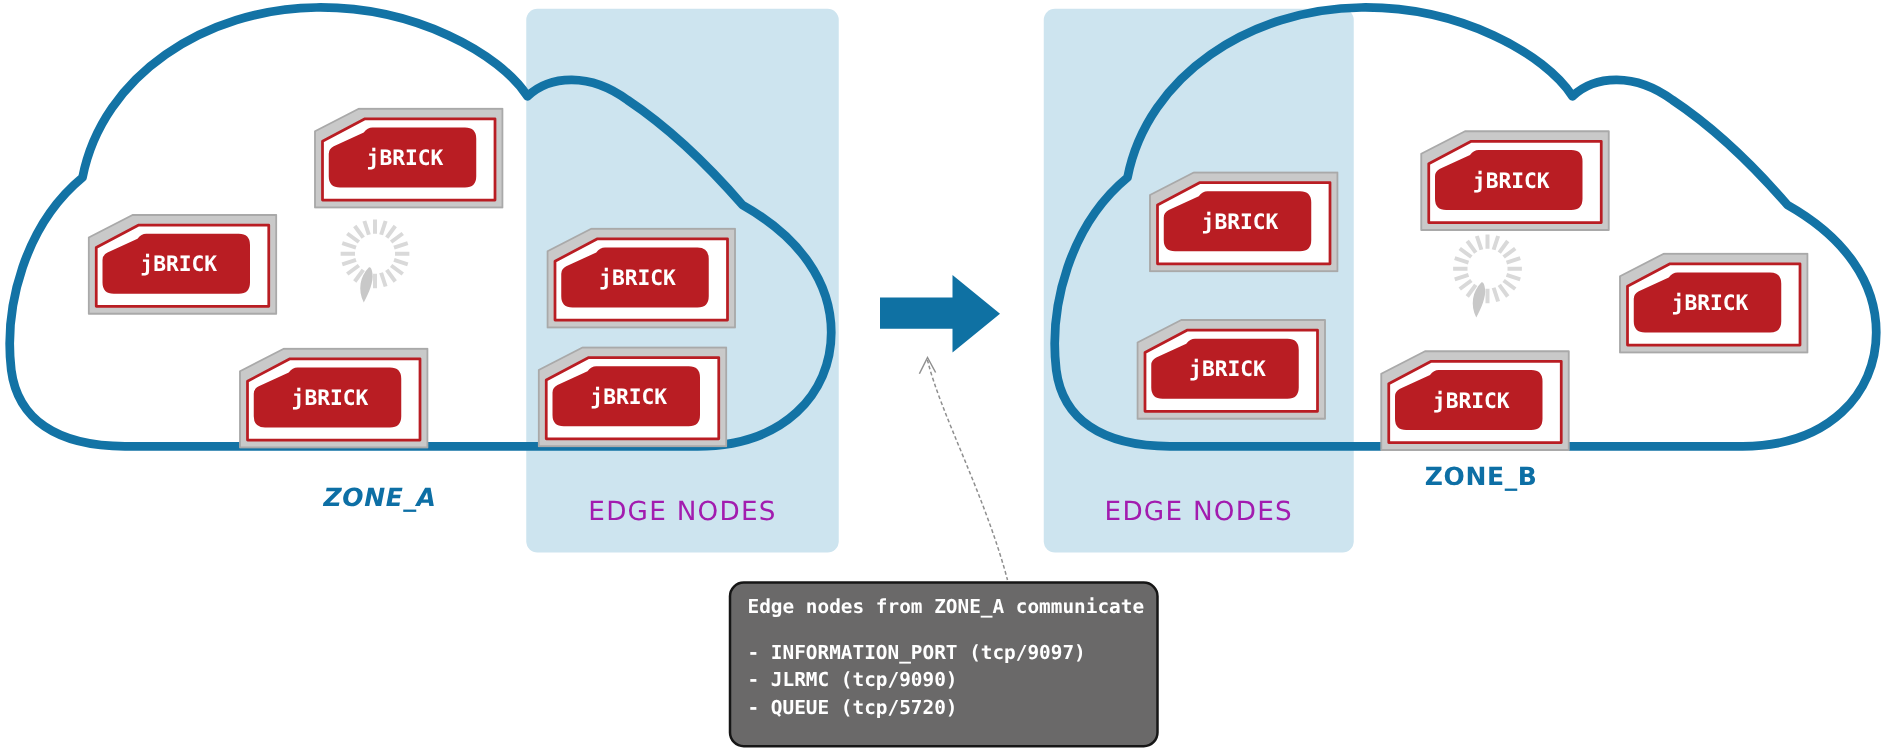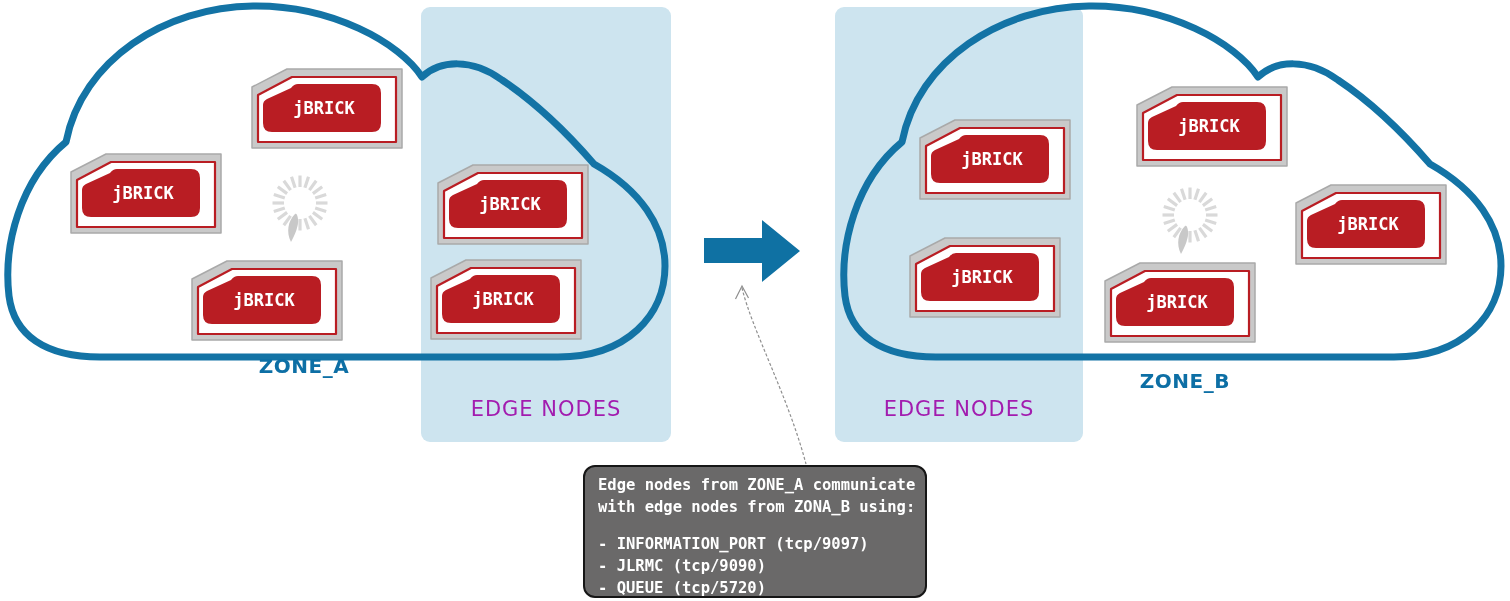--- a/index.html
+++ b/index.html
@@ -10,21 +10,21 @@
   .edge-rect{
     position:absolute;top:7px;height:435px;border-radius:9px;
     background:var(--edge-rect-blue,#cde4ef);z-index:1;
   }
   .edge-label{
     position:absolute;bottom:20px;left:0;width:100%;text-align:center;
     color:#a21caf;font-size:21px;letter-spacing:1px;line-height:25px;
   }
   .scene{position:absolute;left:0;top:0;z-index:2;pointer-events:none;}
   #bricks-layer,#spinners-layer{position:absolute;left:0;top:0;width:100%;height:100%;z-index:3;}
-  .brick{position:absolute;width:152px;height:81px;}
+  .brick{position:absolute;width:152px;height:81px;margin-top:18px;}
   .spinner{position:absolute;width:64px;height:84px;}
   .zone-label{
     position:absolute;z-index:4;width:160px;text-align:center;
     font-weight:bold;font-size:20px;letter-spacing:0.5px;
     color:var(--zone-label-blue,#0d6fa5);line-height:20px;
   }
   .note-box{
     position:absolute;left:583px;top:465px;width:344px;height:133px;z-index:5;
     box-sizing:border-box;background:var(--note-bg,#6a6969);
     border:2px solid var(--note-border,#161616);border-radius:12px;
@@ -165,25 +165,24 @@
           <line x1="27.1" y1="14.8" x2="23.5" y2="3.8" style="stroke:var(--spinner-gray,#d9d9d9)" stroke-width="3.2"></line>
           <line x1="32.0" y1="14.0" x2="32.0" y2="2.5" style="stroke:var(--spinner-gray,#d9d9d9)" stroke-width="3.2"></line>
           <line x1="36.9" y1="14.8" x2="40.5" y2="3.8" style="stroke:var(--spinner-gray,#d9d9d9)" stroke-width="3.2"></line>
           <line x1="41.4" y1="17.1" x2="48.2" y2="7.8" style="stroke:var(--spinner-gray,#d9d9d9)" stroke-width="3.2"></line>
           <line x1="44.9" y1="20.6" x2="54.2" y2="13.8" style="stroke:var(--spinner-gray,#d9d9d9)" stroke-width="3.2"></line>
           <line x1="47.2" y1="25.1" x2="58.2" y2="21.5" style="stroke:var(--spinner-gray,#d9d9d9)" stroke-width="3.2"></line>
           <path d="M27 41 C20 48 18 59 23 69 C27 62 31 52 30 46 C29.5 42 28.5 40 27 41 Z" fill="#c8c8c8"></path>
         </svg></div>
     </div>
 
-  <div class="zone-label" style="left:224px;top:356px;">ZONE_A</div>
+  <div class="zone-label" style="left:224px;top:388px;font-style:italic;">ZONE_A</div>
   <div class="zone-label" style="left:1070px;top:371px;text-align:right;">ZONE_B</div>
 
   <div class="note-box">
     <div class="note-line">Edge nodes from ZONE_A communicate</div>
-    <div class="note-line">with edge nodes from ZONA_B using:</div>
     <div class="note-line blank"></div>
     <div class="note-line">- INFORMATION_PORT (tcp/9097)</div>
     <div class="note-line">- JLRMC (tcp/9090)</div>
     <div class="note-line">- QUEUE (tcp/5720)</div>
   </div>
 
 </div>
 
 </body></html>

